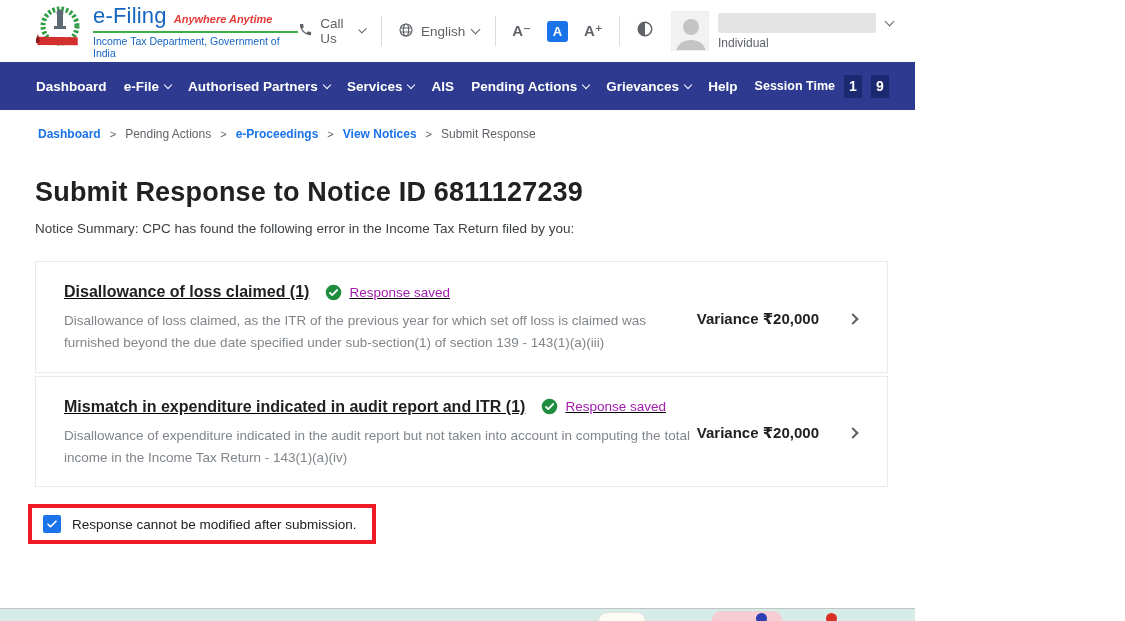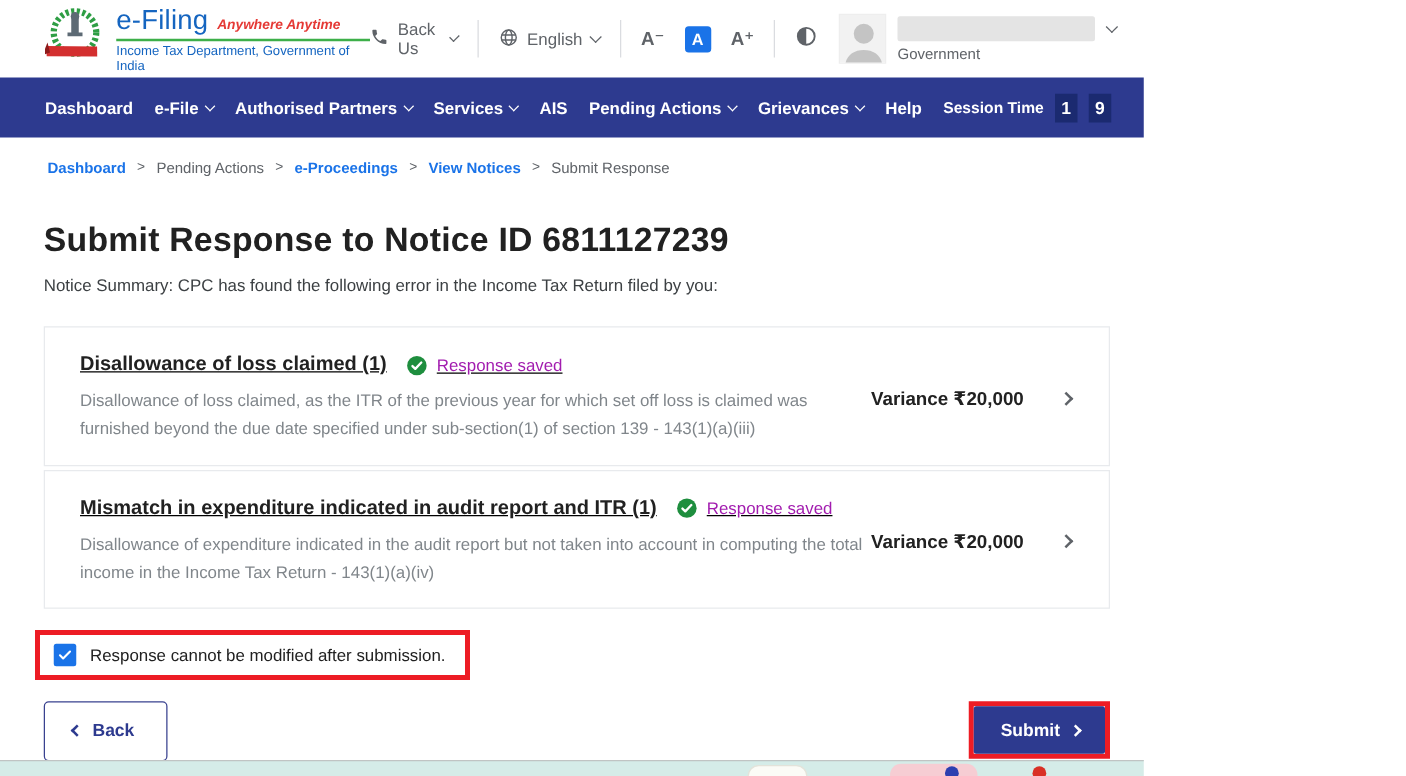--- a/index.html
+++ b/index.html
@@ -130,21 +130,21 @@
       </div>
     </div>
 
     <div class="header-right">
       <div class="hdr-item">
         <span>
           <svg width="15" height="15" viewBox="0 0 24 24" fill="#5f6368">
               <path d="M6.6 10.8c1.4 2.8 3.8 5.1 6.6 6.6l2.2-2.2c.3-.3.7-.4 1-.2 1.1.4 2.3.6 3.6.6.6 0 1 .4 1 1V20c0 .6-.4 1-1 1C10.8 21 3 13.2 3 4c0-.6.4-1 1-1h3.5c.6 0 1 .4 1 1 0 1.2.2 2.4.6 3.6.1.3 0 .7-.2 1l-2.3 2.2z"></path>
             </svg>
         </span>
-        <span>Back Us</span>
+        <span>Call Us</span>
         <span class="chev"></span>
       </div>
       <div class="hdr-sep"></div>
       <div class="hdr-item">
         <span>
           <svg width="16" height="16" viewBox="0 0 24 24" fill="none" stroke="#5f6368" stroke-width="1.7">
               <circle cx="12" cy="12" r="9"></circle>
               <ellipse cx="12" cy="12" rx="4" ry="9"></ellipse>
               <path d="M3.5 9h17M3.5 15h17"></path>
             </svg>
@@ -172,21 +172,21 @@
               <rect width="38" height="40" fill="#f2f2f2"></rect>
               <circle cx="19" cy="15" r="8" fill="#c4c4c4"></circle>
               <path d="M4 42c0-9 6.5-14 15-14s15 5 15 14z" fill="#c4c4c4"></path>
             </svg>
         </div>
         <div class="user-col">
           <div class="user-name-row">
             <div class="redacted"></div>
             <span class="chev"></span>
           </div>
-          <div class="user-role">Government</div>
+          <div class="user-role">Individual</div>
         </div>
       </div>
     </div>
   </div>
 
   
   <div class="navbar">
     <div class="nav-item">
         <span>Dashboard</span>
       </div>
@@ -297,32 +297,20 @@
   <div class="confirm-wrap">
     <span class="checkbox">
       <svg width="12" height="12" viewBox="0 0 24 24">
           <path d="M4 12.5l5 5L20 6.5" fill="none" stroke="#fff" stroke-width="3.4" stroke-linecap="round" stroke-linejoin="round"></path>
         </svg>
     </span>
     <span class="confirm-label">Response cannot be modified after submission.</span>
   </div>
 
   
-  <div class="footer-row">
-    <button class="back-btn">
-      <span class="chev-left"></span>
-      <span>Back</span>
-    </button>
-    <div class="submit-wrap">
-      <button class="submit-btn">
-        <span>Submit</span>
-        <span class="chev-right-w"></span>
-      </button>
-    </div>
-  </div>
 
   
   <div class="bottom-strip">
     <div class="bs-white"></div>
     <div class="bs-pink"></div>
     <div class="bs-blue"></div>
     <div class="bs-red"></div>
   </div>
 
 </div>

